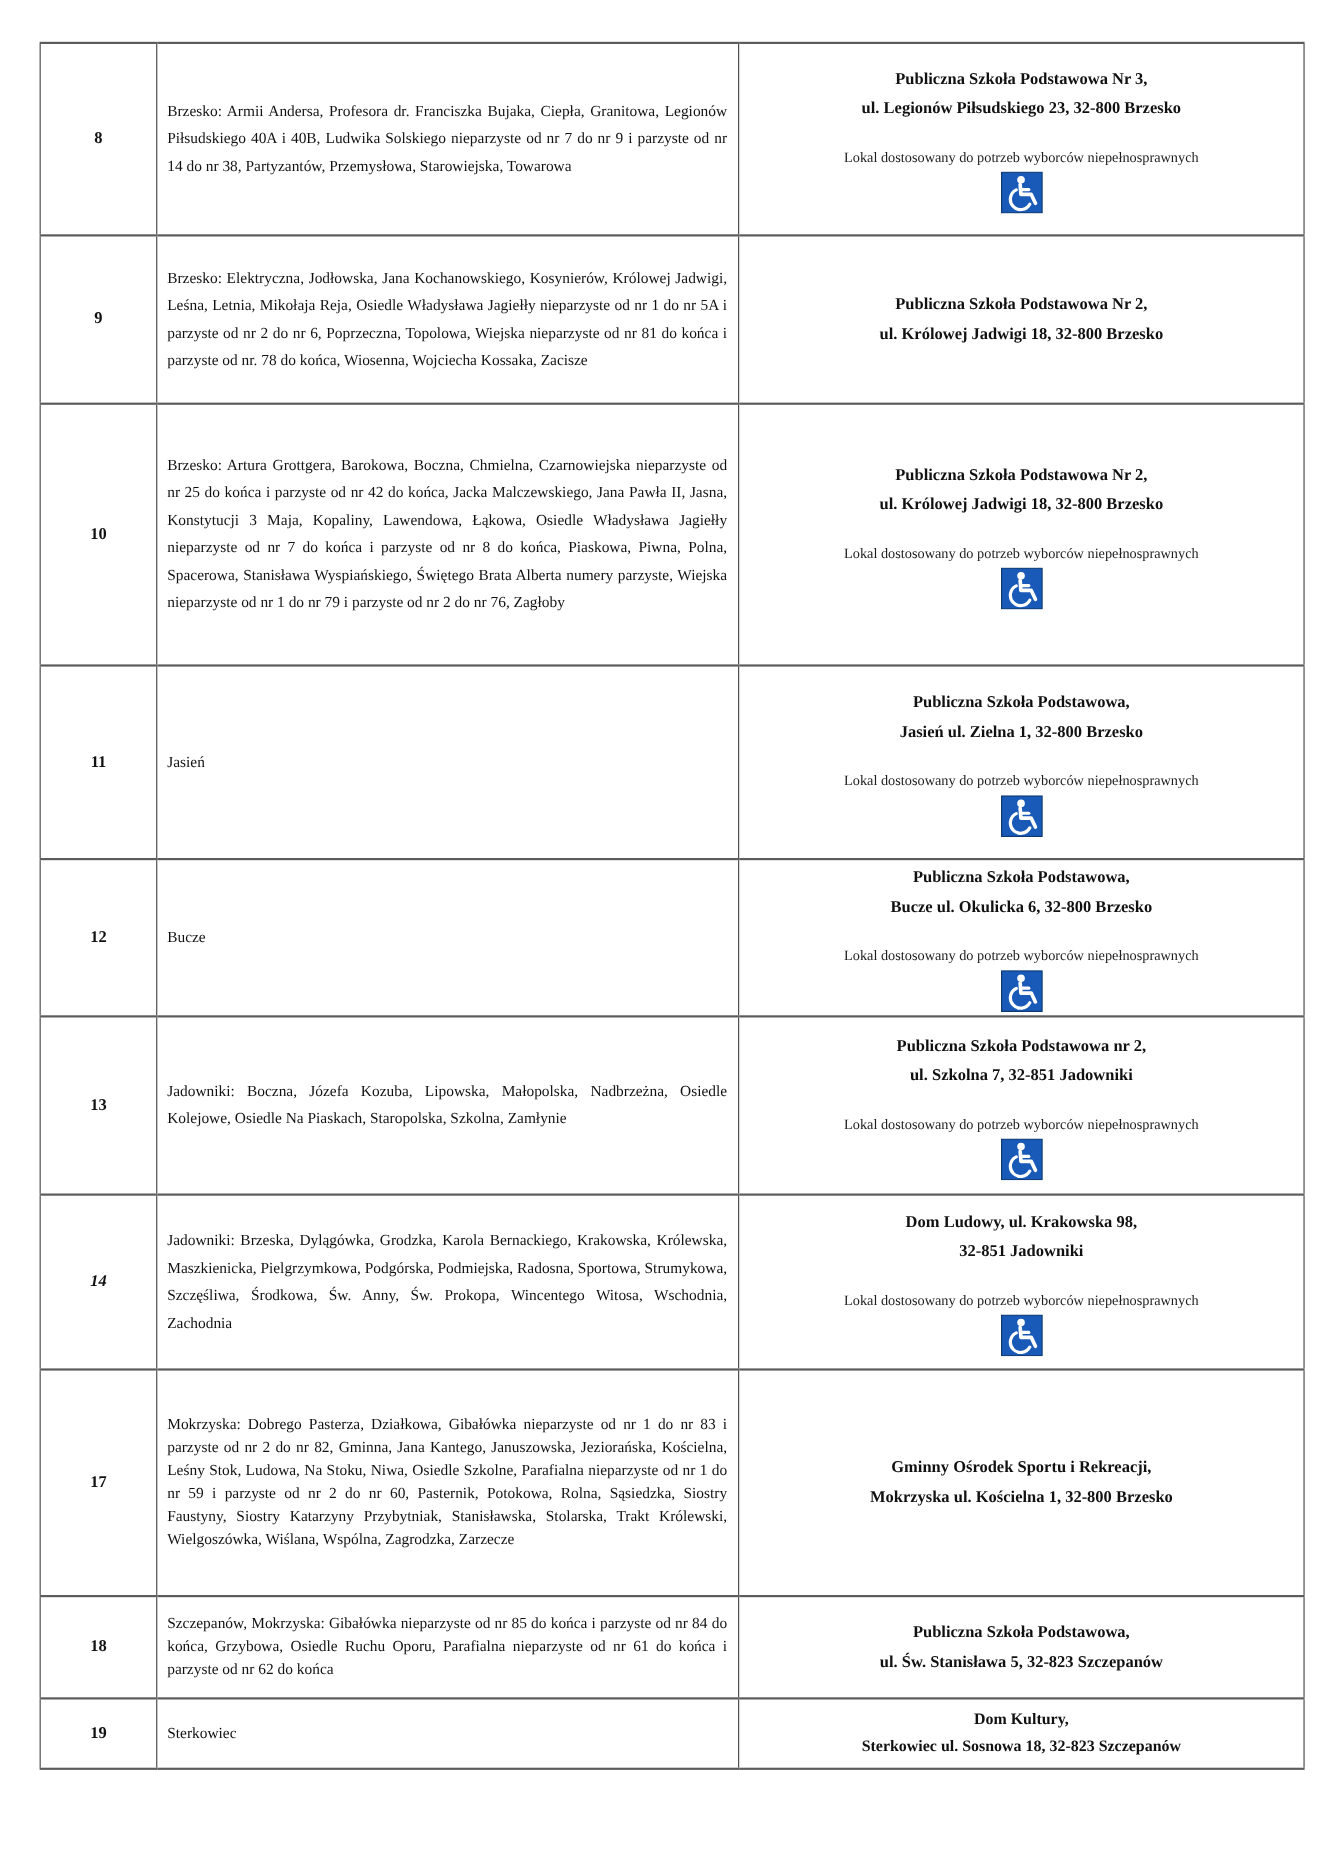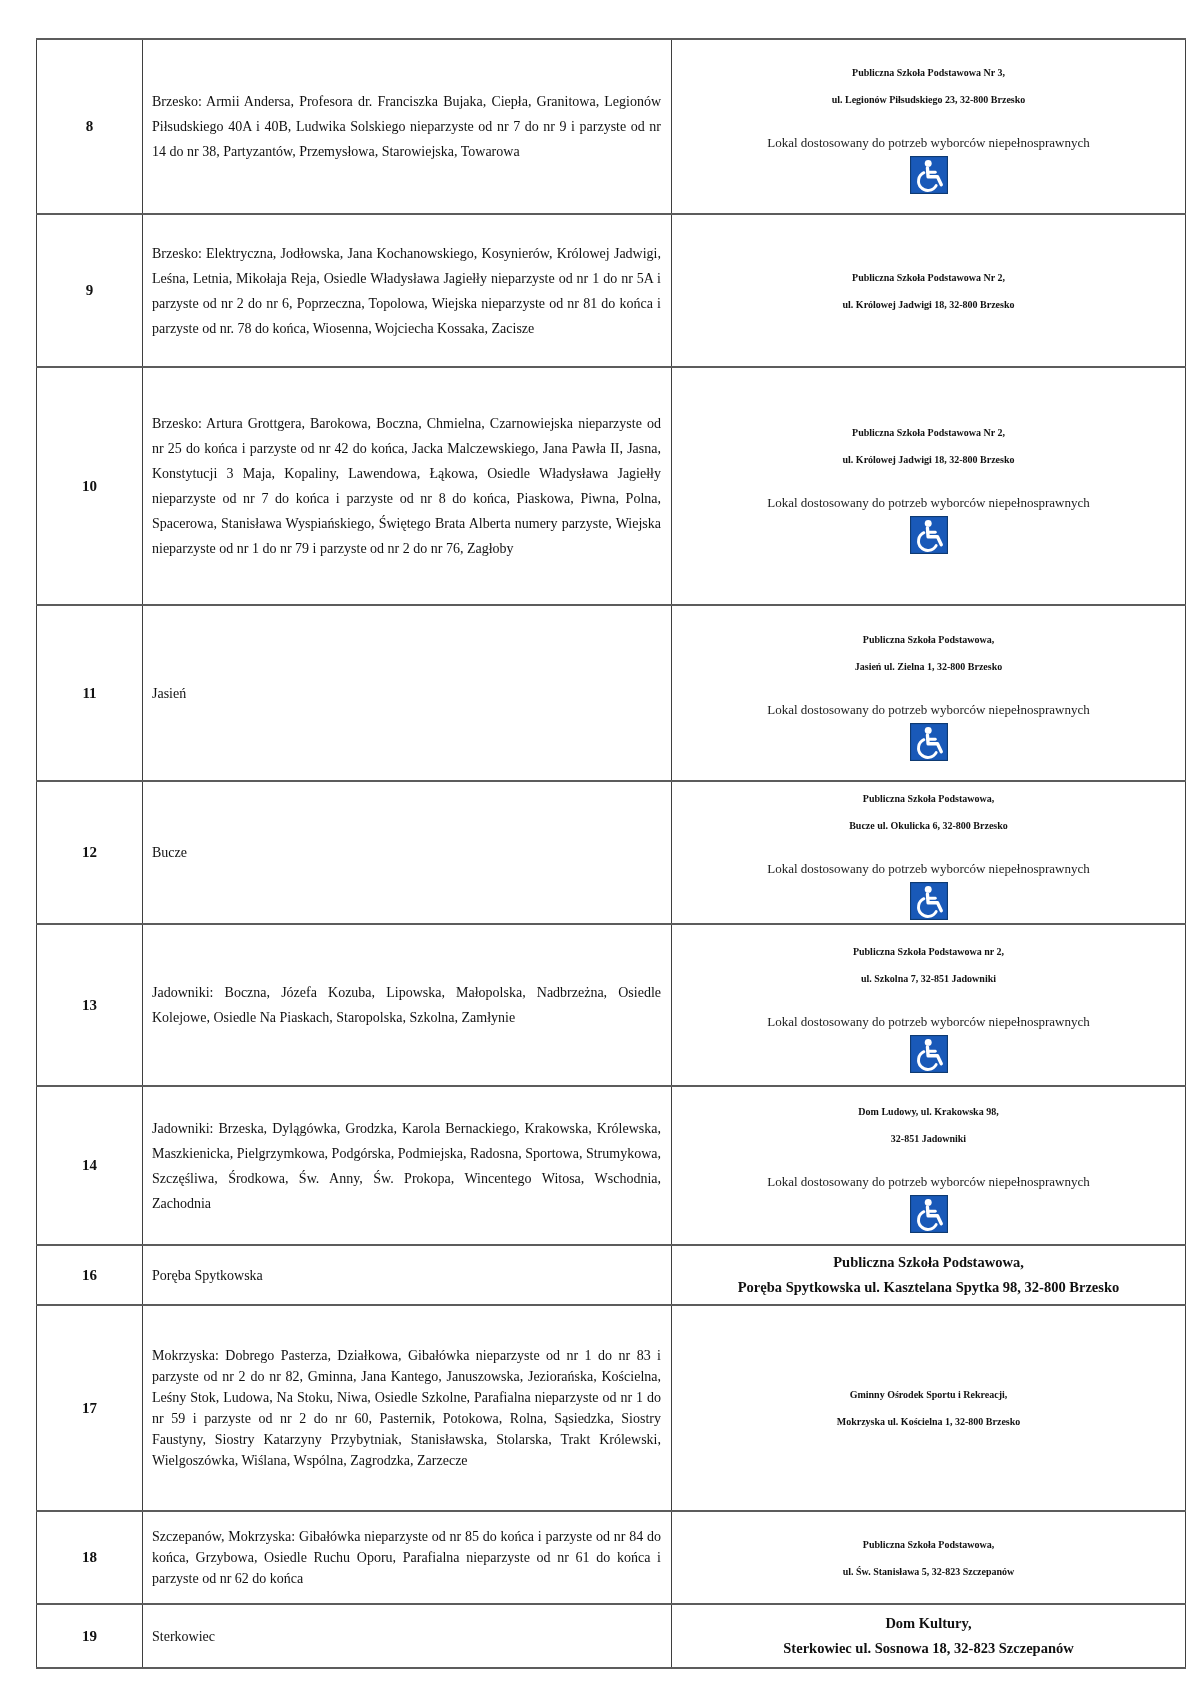--- a/index.html
+++ b/index.html
@@ -45,21 +45,21 @@
     text-align: justify;
     text-justify: inter-word;
   }
   tr.tight td.bounds { line-height: 21px; margin-left: 12px; }
   td.station {
     text-align: center;
     padding: 3px 6px;
   }
   .station-name div {
     font-weight: bold;
-    font-size: 10px;
+    font-size: 15px;
     line-height: 27px;
     white-space: nowrap;
   }
   tr.compact .station-name div {
     font-size: 14.5px;
     line-height: 25px;
   }
   .access { margin-top: 22px; }
   .note {
     font-size: 13px;
@@ -199,50 +199,39 @@
             <circle cx="16.3" cy="6.6" r="3.1" fill="#ffffff"></circle>
             <path d="M15.6 10.6 l0.6 8 h8.4 l3.4 7.2" stroke="#ffffff" stroke-width="3" fill="none" stroke-linejoin="round" stroke-linecap="round"></path>
             <path d="M16.2 14.6 h6.4" stroke="#ffffff" stroke-width="2.6" stroke-linecap="round"></path>
             <path d="M12.4 14.9 a8.4 8.4 0 1 0 11 11.6" stroke="#ffffff" stroke-width="2.6" fill="none" stroke-linecap="round"></path>
           </svg>
         </div>
       </div>
     </td>
   </tr>
         <tr>
-    <td class="num" style="height: 149px;">14</td>
+    <td class="num" style="height: 149px; font-style: italic;">14</td>
     <td class="bounds" style="height: 149px;">Jadowniki: Brzeska, Dylągówka, Grodzka, Karola Bernackiego, Krakowska, Królewska, Maszkienicka, Pielgrzymkowa, Podgórska, Podmiejska, Radosna, Sportowa, Strumykowa, Szczęśliwa, Środkowa, Św. Anny, Św. Prokopa, Wincentego Witosa, Wschodnia, Zachodnia</td>
     <td class="station" style="height: 149px;">
       <div class="station-name">
               <div>Dom Ludowy, ul. Krakowska 98,</div>
               <div>32-851 Jadowniki</div>
             </div>
       <div class="access">
         <div class="note">Lokal dostosowany do potrzeb wyborców niepełnosprawnych</div>
         <div class="icon-wrap">
           <svg width="38" height="38" viewBox="0 0 34 34" aria-hidden="true">
             <rect x="0.5" y="0.5" width="33" height="33" fill="#1959b8" stroke="#0e3a72" stroke-width="1"></rect>
             <circle cx="16.3" cy="6.6" r="3.1" fill="#ffffff"></circle>
             <path d="M15.6 10.6 l0.6 8 h8.4 l3.4 7.2" stroke="#ffffff" stroke-width="3" fill="none" stroke-linejoin="round" stroke-linecap="round"></path>
             <path d="M16.2 14.6 h6.4" stroke="#ffffff" stroke-width="2.6" stroke-linecap="round"></path>
             <path d="M12.4 14.9 a8.4 8.4 0 1 0 11 11.6" stroke="#ffffff" stroke-width="2.6" fill="none" stroke-linecap="round"></path>
           </svg>
         </div>
       </div>
-    </td>
-  </tr>
-        <tr class="compact">
-    <td class="num" style="height: 50px;">16</td>
-    <td class="bounds" style="height: 50px;">Poręba Spytkowska</td>
-    <td class="station" style="height: 50px;">
-      <div class="station-name">
-              <div>Publiczna Szkoła Podstawowa,</div>
-              <div>Poręba Spytkowska ul. Kasztelana Spytka 98, 32-800 Brzesko</div>
-            </div>
-
     </td>
   </tr>
         <tr class="tight">
     <td class="num" style="height: 196px;">17</td>
     <td class="bounds" style="height: 196px;">Mokrzyska: Dobrego Pasterza, Działkowa, Gibałówka nieparzyste od nr 1 do nr 83 i parzyste od nr 2 do nr 82, Gminna, Jana Kantego, Januszowska, Jeziorańska, Kościelna, Leśny Stok, Ludowa, Na Stoku, Niwa, Osiedle Szkolne, Parafialna nieparzyste od nr 1 do nr 59 i parzyste od nr 2 do nr 60, Pasternik, Potokowa, Rolna, Sąsiedzka, Siostry Faustyny, Siostry Katarzyny Przybytniak, Stanisławska, Stolarska, Trakt Królewski, Wielgoszówka, Wiślana, Wspólna, Zagrodzka, Zarzecze</td>
     <td class="station" style="height: 196px;">
       <div class="station-name">
               <div>Gminny Ośrodek Sportu i Rekreacji,</div>
               <div>Mokrzyska ul. Kościelna 1, 32-800 Brzesko</div>
             </div>

